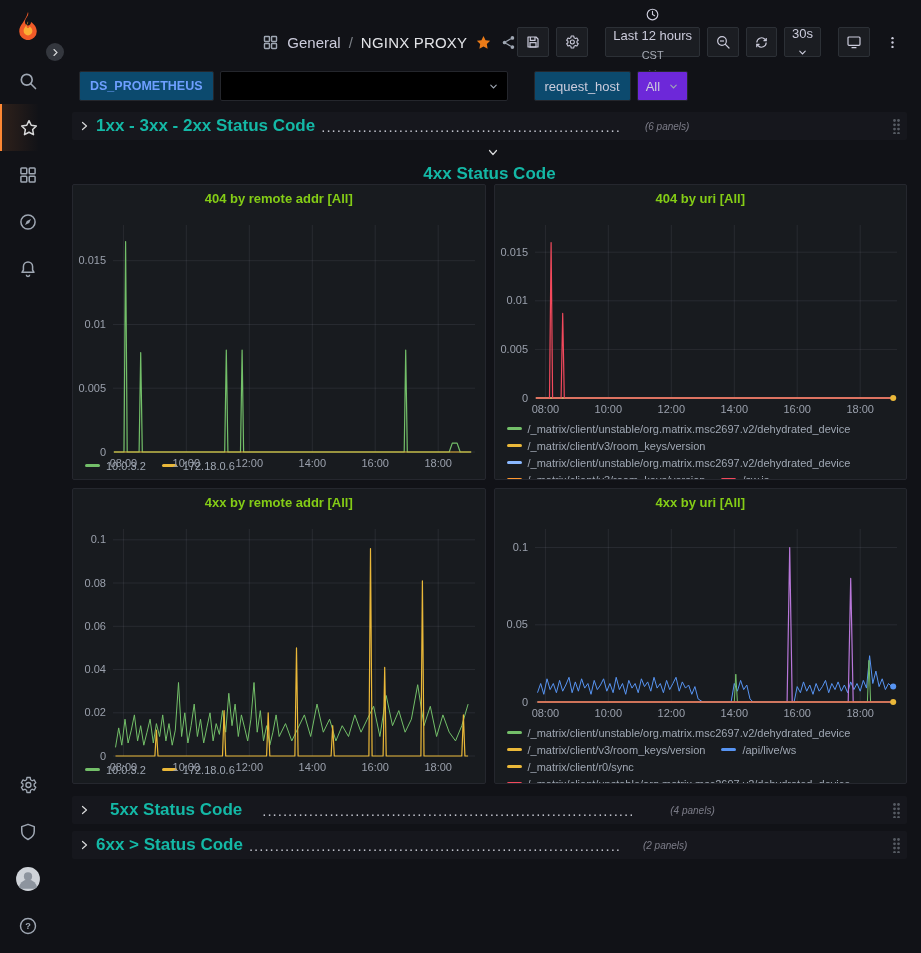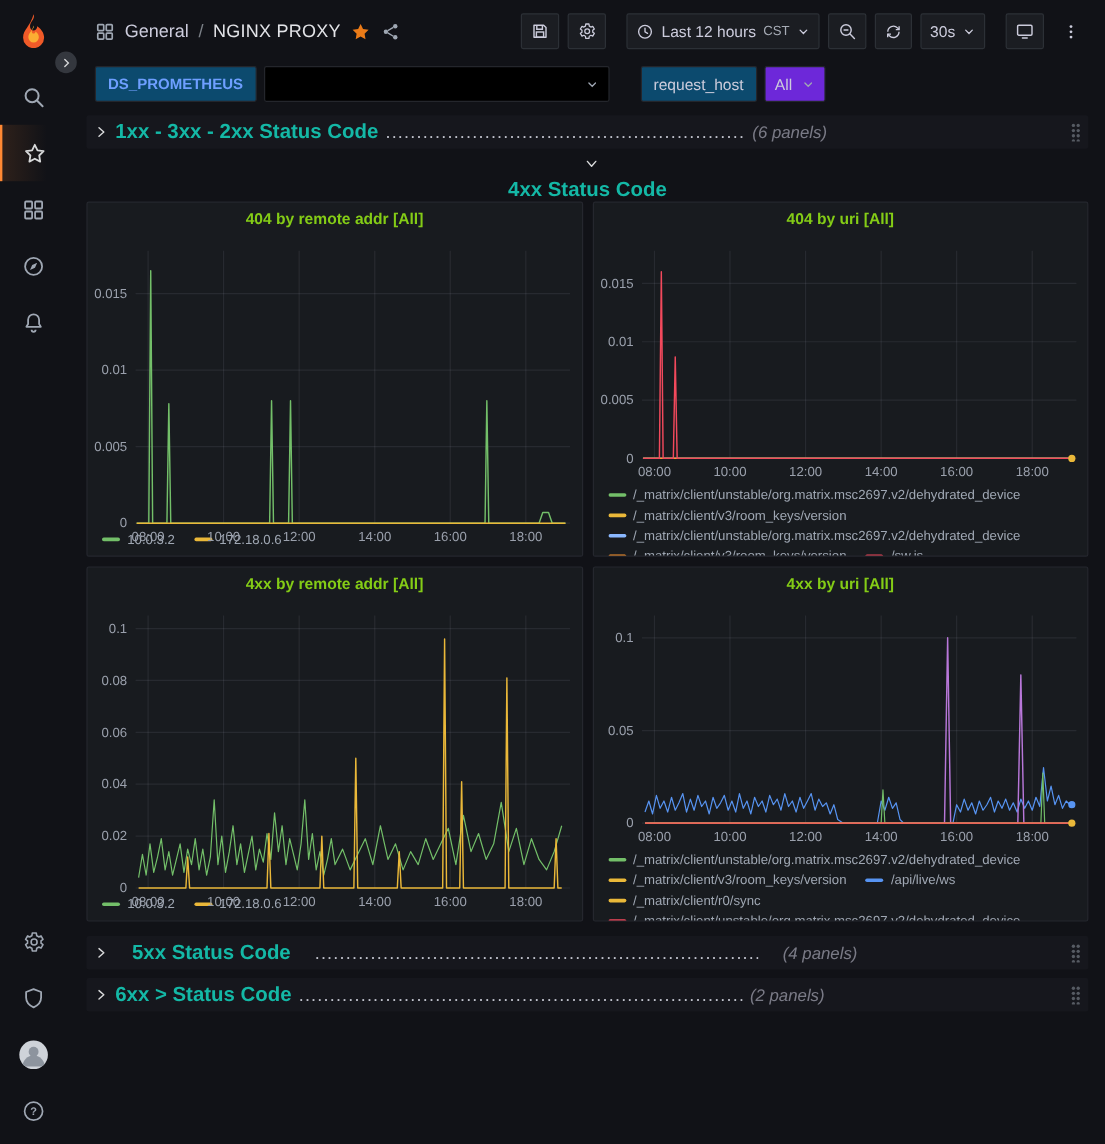--- a/index.html
+++ b/index.html
@@ -16,29 +16,29 @@
   .side-item.active { color:#d8d9da; border-left:2px solid #ff8833;
     background:linear-gradient(90deg, rgba(255,136,51,0.12), rgba(255,136,51,0) 70%); }
   .side-bottom { margin-top:auto; display:flex; flex-direction:column; width:100%; padding-bottom:4px; }
   .sidebar-expand { position:fixed; left:46px; top:43px; width:18px; height:18px; border-radius:50%;
     background:#34373e; border:none; color:#d8d9da; font-size:11px; line-height:16px; cursor:pointer; z-index:9;
     display:flex; align-items:center; justify-content:center; }
 
   
   .main { margin-left:55px; width:866px; }
 
-  .topbar { height:52px; display:flex; align-items:center; justify-content:space-between; padding:0 14px 0 24px; }
+  .topbar { height:52px; display:flex; align-items:center; justify-content:flex-end; padding:0 14px 0 24px;margin-top:16px; }
   .tb-left { display:flex; align-items:center; gap:8px; }
   .crumb-folder { font-size:15px; color:#ccccdc; cursor:pointer; }
   .crumb-sep { color:#7b8087; font-size:15px; }
   .crumb-title { font-size:15px; color:#e3e4e8; font-weight:400; letter-spacing:0.2px; }
   .tb-right { display:flex; align-items:center; gap:7px; }
   .tb-btn { height:30px; min-width:30px; background:#1b1d22; border:1px solid #2c3036; border-radius:2px;
     color:#ccccdc; display:flex; align-items:center; justify-content:center; gap:6px; padding:0 7px;
-    font-size:13px; cursor:pointer; }
+    font-size:13px; cursor:pointer;flex-direction:column; }
   .tb-btn.borderless { background:transparent; border:none; }
   .tb-btn .tz { font-size:11px; color:#a6abb5; }
   .gap-l { margin-left:10px; }
 
   
   .varbar { height:36px; display:flex; align-items:center; padding:0 14px 0 24px; gap:6px; }
   .var-label { height:30px; display:flex; align-items:center; padding:0 10px; background:#0c4a6e;
     border:1px solid #24262c; font-size:13px; border-radius:2px; }
   .var-label.link { color:#6e9fff; font-weight:600; font-size:12.5px; cursor:pointer; }
   .var-value { height:30px; display:flex; align-items:center; justify-content:space-between; gap:8px;
@@ -50,21 +50,21 @@
   .content { padding:0 14px 0 17px; }
   .dash-row { height:28px; display:flex; align-items:center; gap:6px; cursor:pointer; border-radius:2px; }
   .dash-row.collapsed { background:rgba(204,204,220,0.03); }
   .row1 { margin-top:8px; }
   .row2 { margin-top:6px;flex-direction:column; }
   .row3 { margin-top:12px;gap:20px; }
   .row4 { margin-top:7px; }
   .row-chevron { display:flex; align-items:center; color:#d8d9da; margin-left:6px; }
   .row-title { font-size:17px; font-weight:700; color:#14b8a6; white-space:nowrap; }
   .row-dots { font-size:15px; color:#c0c2cc; letter-spacing:1px; overflow:hidden; white-space:nowrap; max-width:370px; }
-  .row-count { font-size:14px; font-style:italic; color:rgba(204,204,220,0.55); margin-left:0; white-space:nowrap; }
+  .row-count { font-size:10px; font-style:italic; color:rgba(204,204,220,0.55); margin-left:18px; white-space:nowrap; }
   .drag-handle { margin-left:auto; margin-right:6px; display:flex; align-items:center; cursor:grab; color:#565b63; }
 
   
   .grid { margin-top:10px; display:grid; grid-template-columns:1fr 1fr; gap:8px; }
   .panel { height:296px; background:#181b1f; border:1px solid #25272e; border-radius:2px;
     display:flex; flex-direction:column; overflow:hidden; }
   .panel-title { height:28px; line-height:28px; text-align:center; font-size:13px; font-weight:600;
     color:#84cc16; cursor:pointer; white-space:nowrap; }
   .chart-box { flex:1 1 auto; min-height:0; position:relative; }
   .panel.tall-legend .chart-box { flex:0 0 205px; }

